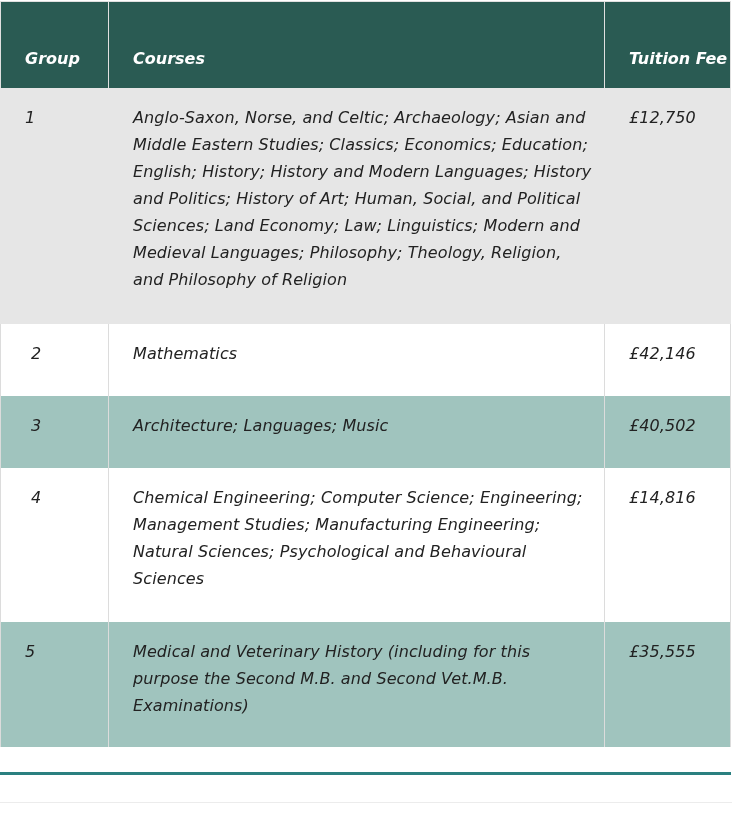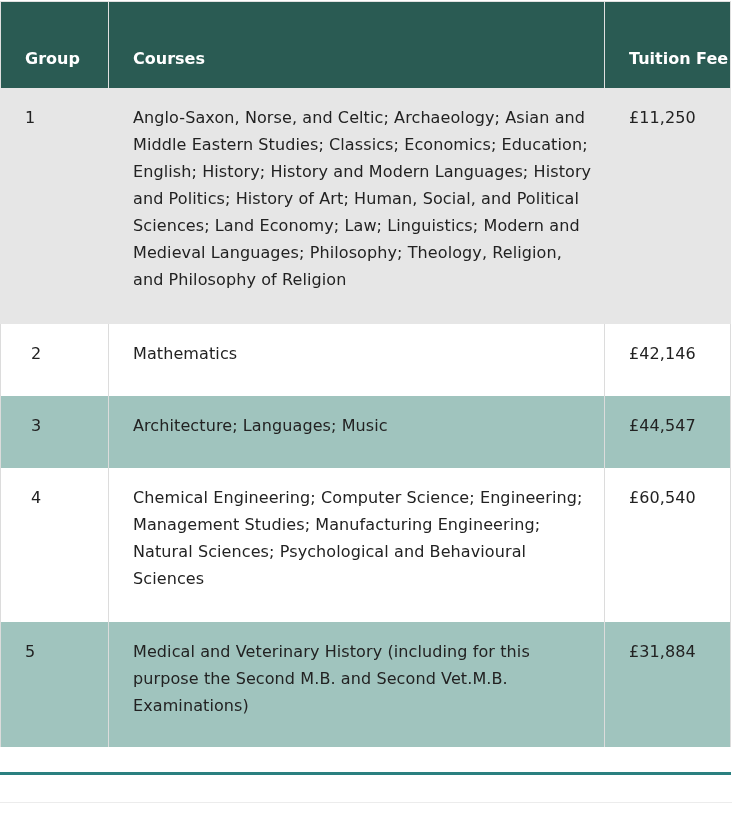--- a/index.html
+++ b/index.html
@@ -1,19 +1,19 @@
 <!DOCTYPE html>
 <html><head>
   <meta charset="utf-8">
   <style>
     html, body { margin: 0; padding: 0; background: #ffffff; }
     body { width: 732px; height: 839px; position: relative; overflow: hidden;
       font-family: "DejaVu Sans", sans-serif; color: #222222; }
     .fee-table { position: absolute; left: 0; top: 1px; width: 731px; border-collapse: collapse; table-layout: fixed; }
-    .fee-table th, .fee-table td { text-align: left; vertical-align: top; }
+    .fee-table th, .fee-table td { text-align: left; vertical-align: top; font-style: italic; }
     .fee-table thead th {
       background: #2a5b53; color: #ffffff; font-weight: bold; font-size: 16px;
       line-height: 27px; padding: 16px 0 16px 24px; height: 54px; vertical-align: bottom;
       border-left: 1px solid #e0e0e0; border-right: 1px solid #e0e0e0; border-top: 1px solid #e0e0e0;
     }
     .fee-table thead th.col-fee { padding-left: 24px; }
     .fee-table td {
       font-size: 16px; line-height: 27px; padding: 16px 12px 16px 24px;
       border-left: 1px solid #dcdcdc; border-right: 1px solid #dcdcdc;
       letter-spacing: 0.1px;
@@ -41,38 +41,38 @@
     <tr>
       <th class="c-group">Group</th>
       <th class="c-courses">Courses</th>
       <th class="c-fee col-fee">Tuition Fee</th>
     </tr>
   </thead>
   <tbody>
     <tr class="row-1">
       <td class="c-group">1</td>
       <td class="c-courses">Anglo-Saxon, Norse, and Celtic; Archaeology; Asian and Middle Eastern Studies; Classics; Economics; Education; English; History; History and Modern Languages; History and Politics; History of Art; Human, Social, and Political Sciences; Land Economy; Law; Linguistics; Modern and Medieval Languages; Philosophy; Theology, Religion, and Philosophy of Religion</td>
-      <td class="c-fee">£11,250</td>
+      <td class="c-fee">£12,750</td>
     </tr>
     <tr class="row-plain">
       <td class="c-group center">2</td>
       <td class="c-courses">Mathematics</td>
       <td class="c-fee">£42,146</td>
     </tr>
     <tr class="row-alt">
       <td class="c-group center">3</td>
       <td class="c-courses">Architecture; Languages; Music</td>
-      <td class="c-fee">£44,547</td>
+      <td class="c-fee">£40,502</td>
     </tr>
     <tr class="row-plain row-4">
       <td class="c-group center">4</td>
       <td class="c-courses">Chemical Engineering; Computer Science; Engineering; Management Studies; Manufacturing Engineering; Natural Sciences; Psychological and Behavioural Sciences</td>
-      <td class="c-fee">£60,540</td>
+      <td class="c-fee">£14,816</td>
     </tr>
     <tr class="row-alt row-5">
       <td class="c-group">5</td>
       <td class="c-courses">Medical and Veterinary History (including for this purpose the Second M.B. and Second Vet.M.B. Examinations)</td>
-      <td class="c-fee">£31,884</td>
+      <td class="c-fee">£35,555</td>
     </tr>
   </tbody>
 </table>
 <div class="table-bottom"></div>
 <div class="below-line"></div>
 
 </body></html>

